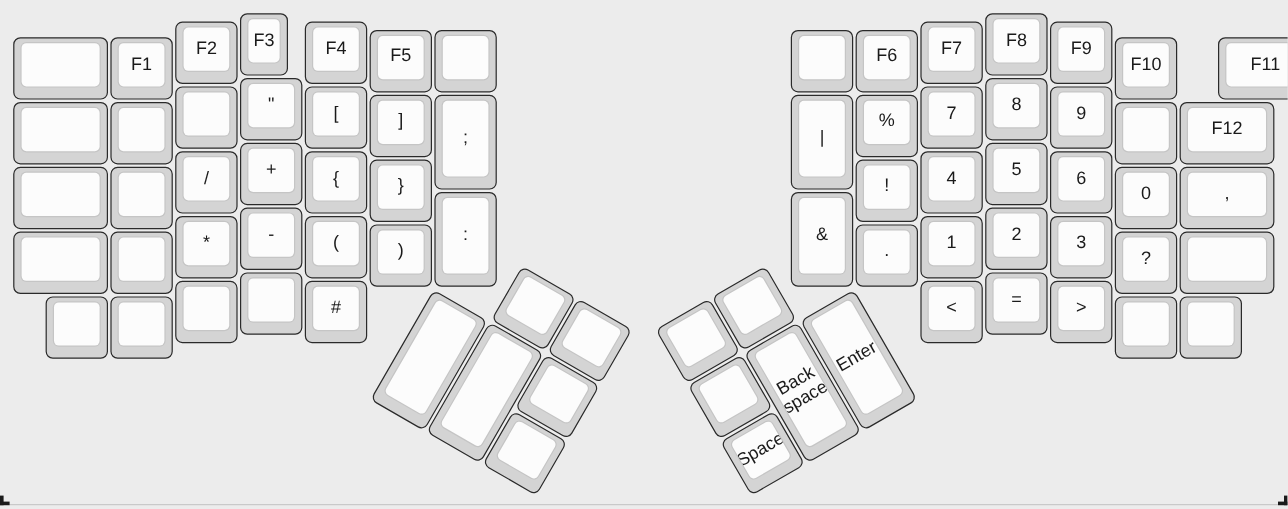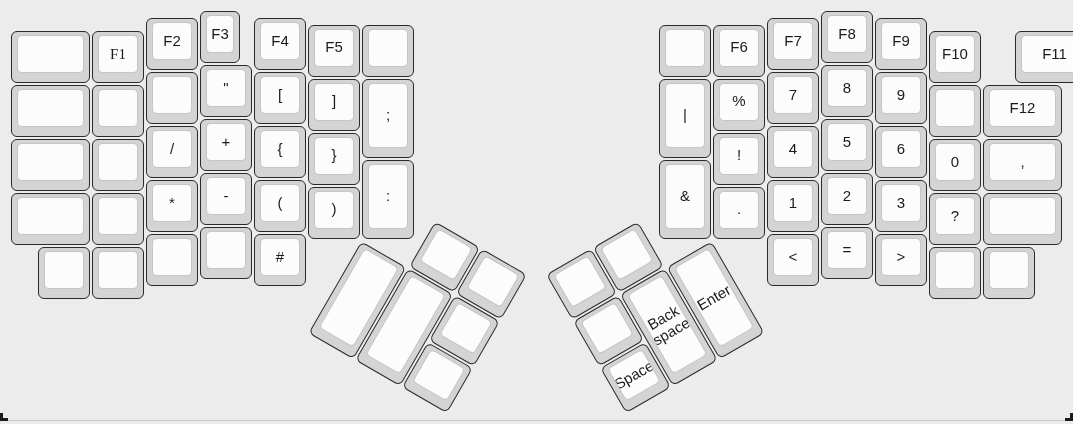--- a/index.html
+++ b/index.html
@@ -54,21 +54,21 @@
       <div class="key" style="left: 1px; top: 129.25px; width: 79px; height: 52px;">
         <div class="key-top">
           <span></span>
         </div>
       </div>
       <div class="key" style="left: 1px; top: 183.25px; width: 79px; height: 52px;">
         <div class="key-top">
           <span></span>
         </div>
       </div>
-      <div class="key" style="left: 82px; top: 21.25px; width: 52px; height: 52px; font-family: Liberation Serif, serif;">
+      <div class="key" style="left: 82px; top: 21.25px; width: 52px; height: 52px;">
         <div class="key-top">
           <span>F1</span>
         </div>
       </div>
       <div class="key" style="left: 82px; top: 75.25px; width: 52px; height: 52px;">
         <div class="key-top">
           <span></span>
         </div>
       </div>
       <div class="key" style="left: 82px; top: 129.25px; width: 52px; height: 52px;">

